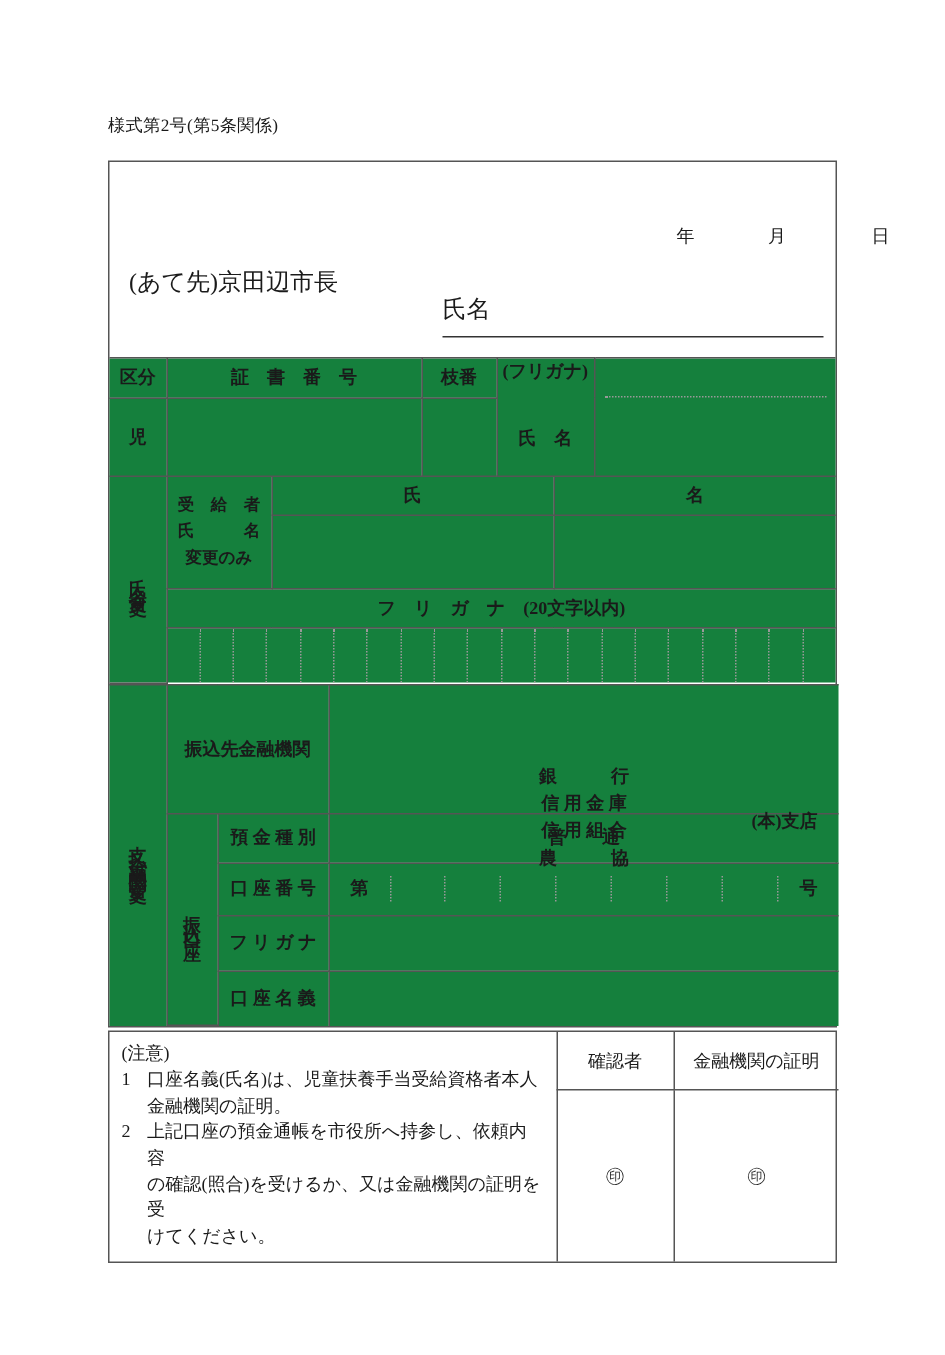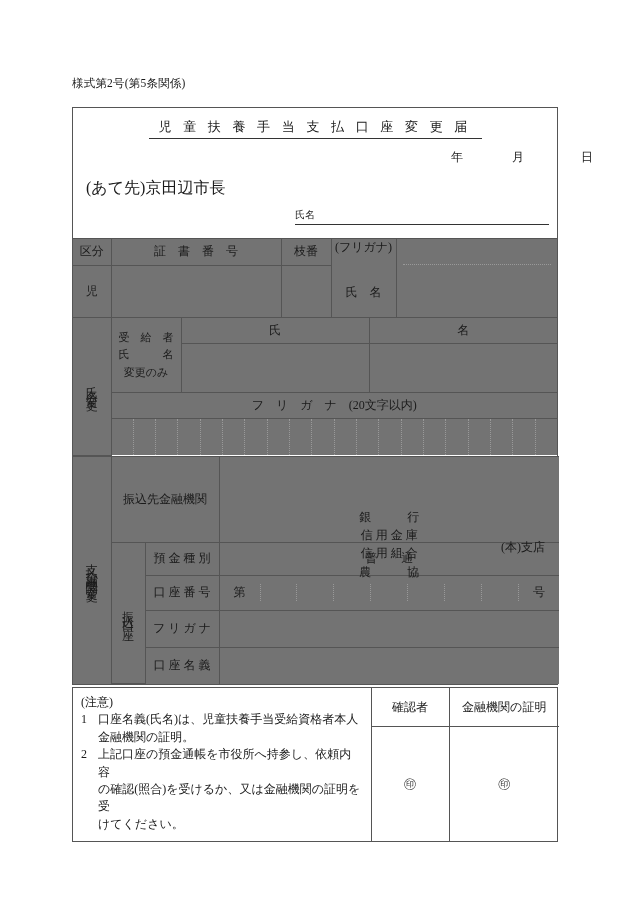--- a/index.html
+++ b/index.html
@@ -82,23 +82,23 @@
   }
   .submit-row {
     position: absolute;
     top: 100px;
     left: 72px;
     font-size: 12px;
     white-space: nowrap;
   }
   .name-label {
     position: absolute;
-    top: 100px;
+    top: 88px;
     left: 222px;
-    font-size: 10px;
+    font-size: 16px;
   }
   .name-rule {
     position: absolute;
     top: 116px;
     left: 222px;
     width: 254px;
     border-bottom: 1px solid #333;
   }
 
   
@@ -106,21 +106,22 @@
     width: 100%;
     border-collapse: collapse;
     table-layout: fixed;
   }
   .tbl td {
     border: 1px solid #555;
     padding: 0;
     font-size: 12px;
     text-align: center;
     vertical-align: middle;
-    background: #737373;
+    background: #15803d;
+    font-weight: bold;
   }
   .no-left  { border-left: none !important; }
   .no-right { border-right: none !important; }
   .no-top   { border-top: none !important; }
   .no-bot   { border-bottom: none !important; margin-top: 33px; }
 
   
   .vert {
     writing-mode: vertical-rl;
     text-orientation: upright;
@@ -202,23 +203,20 @@
 </head>
 <body>
 
 <div class="page">
 
   <div class="form-no">様式第2号(第5条関係)</div>
 
   <div class="main-frame">
 
     <div class="head-block">
-      <div class="doc-title">
-        <span class="t">児 童 扶 養 手 当 支 払 口 座 変 更 届</span>
-      </div>
       <div class="date-line">
         <span class="y">年</span>
         <span class="m">月</span>
         <span class="d">日</span>
       </div>
       <div class="addressee">(あて先)京田辺市長</div>
       <div class="name-label">氏名</div>
       <div class="name-rule"></div>
     </div>
 

